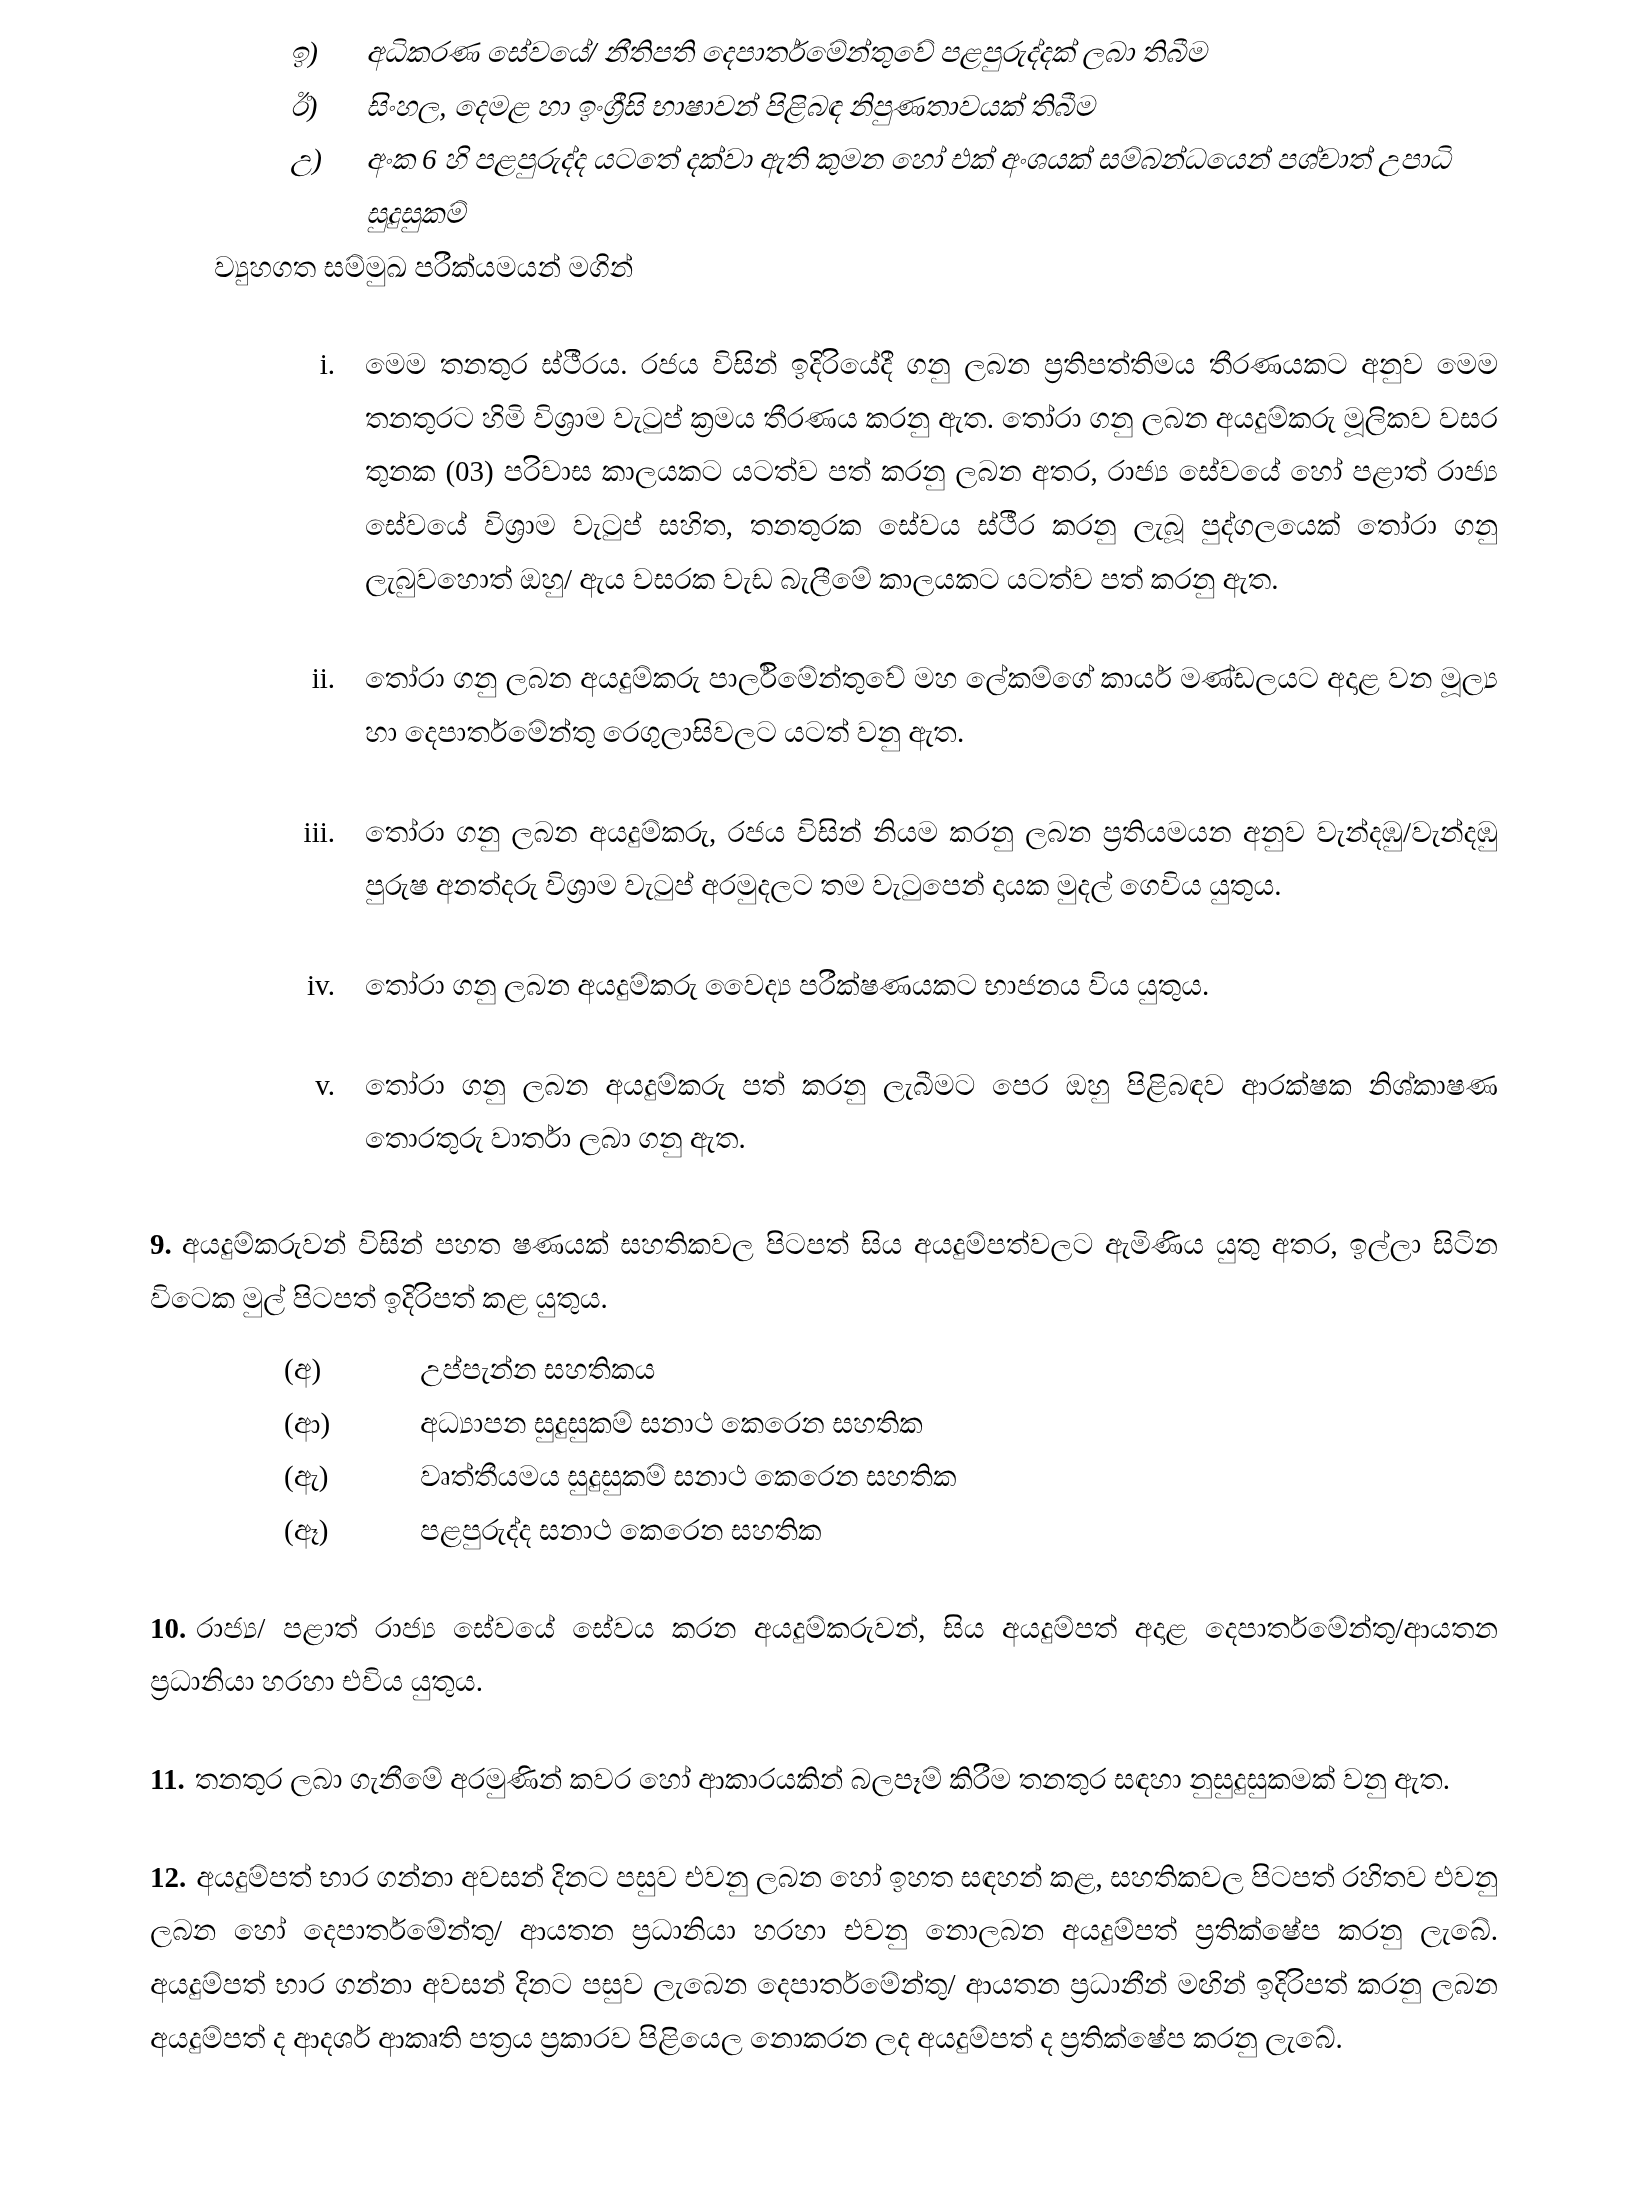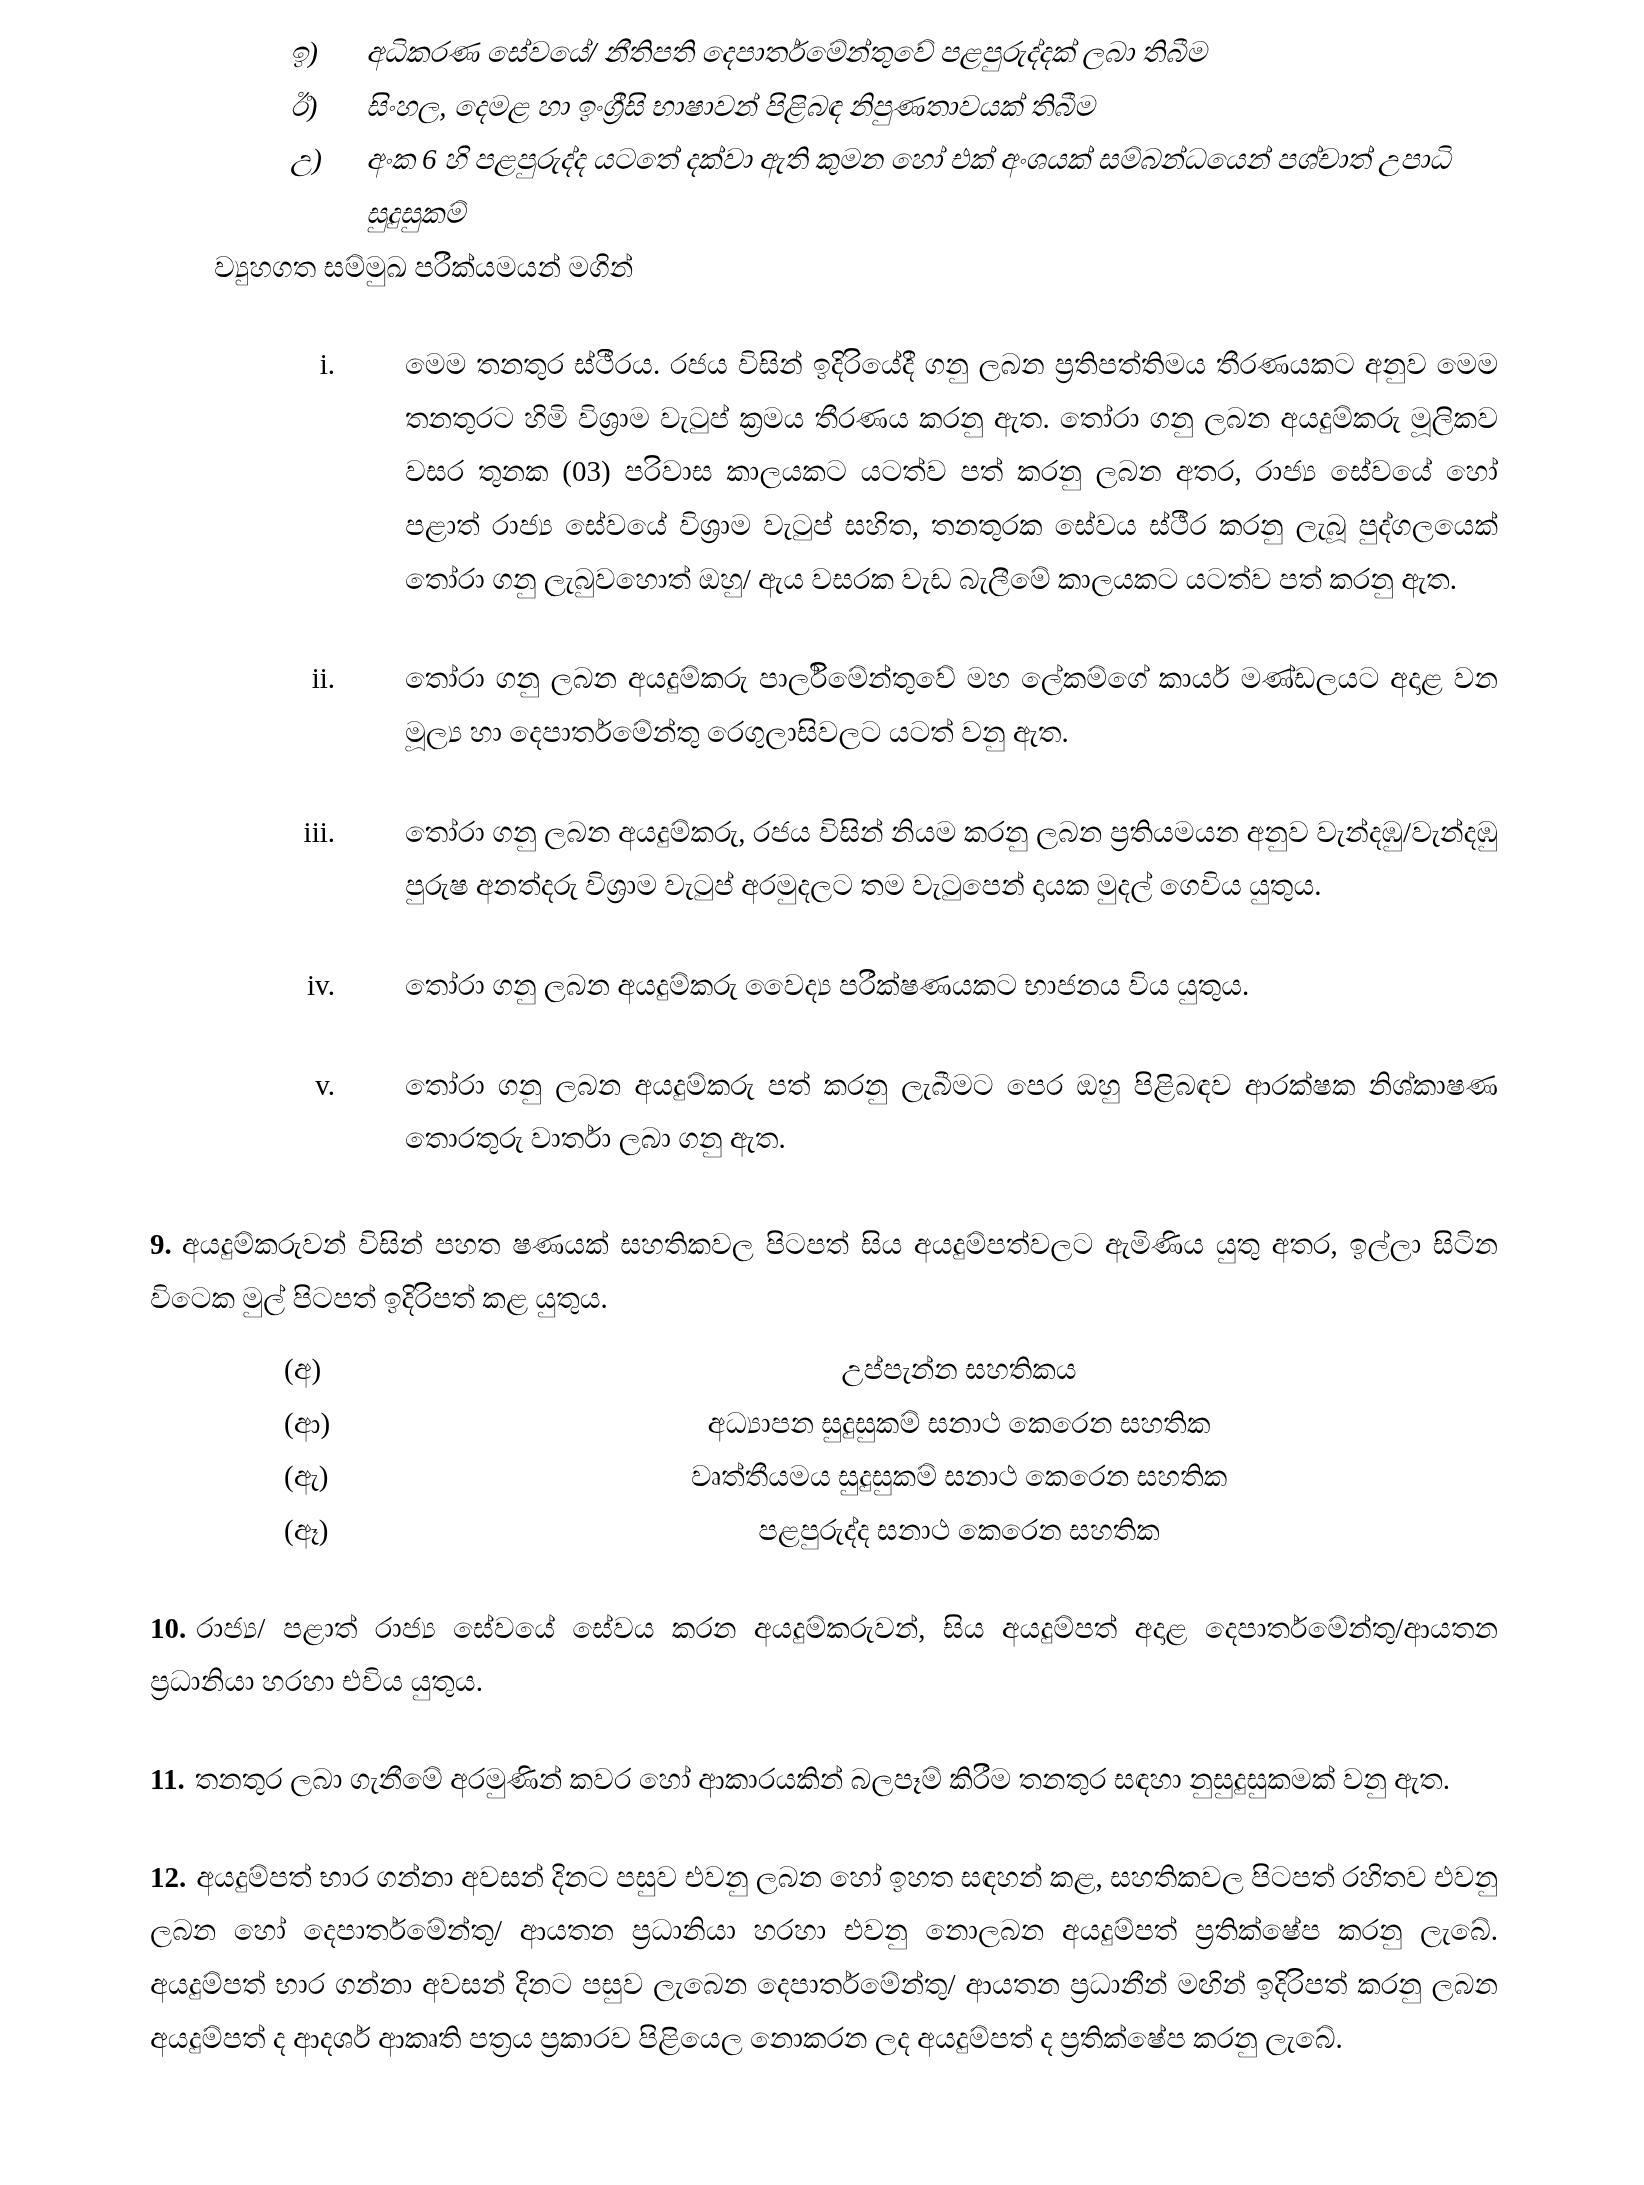--- a/index.html
+++ b/index.html
@@ -45,33 +45,33 @@
   
   .roman-list { margin-top: 44px; }
   .roman-item { display: flex; margin-bottom: 46px; }
   .roman-marker {
     flex: none;
     width: 215px;
     box-sizing: border-box;
     padding-right: 30px;
     text-align: right;
   }
-  .roman-text { flex: 1; text-align: justify; margin-left: 40px; }
+  .roman-text { flex: 1; text-align: justify; }
 
   
   .para {
     margin: 44px 0 0 0;
     text-align: justify;
   }
 
   
   .letter-list { margin-top: 18px; margin-left: 134px; }
   .letter-item { display: flex; }
   .letter-marker { flex: none; width: 136px; }
-  .letter-text { flex: 1; text-align: center; }
+  .letter-text { flex: 1; }
 
   .spacer { flex: 1; }
 </style>
 </head>
 <body>
 
 <div class="page">
 
   <div class="top-list">
     <div class="top-item">

